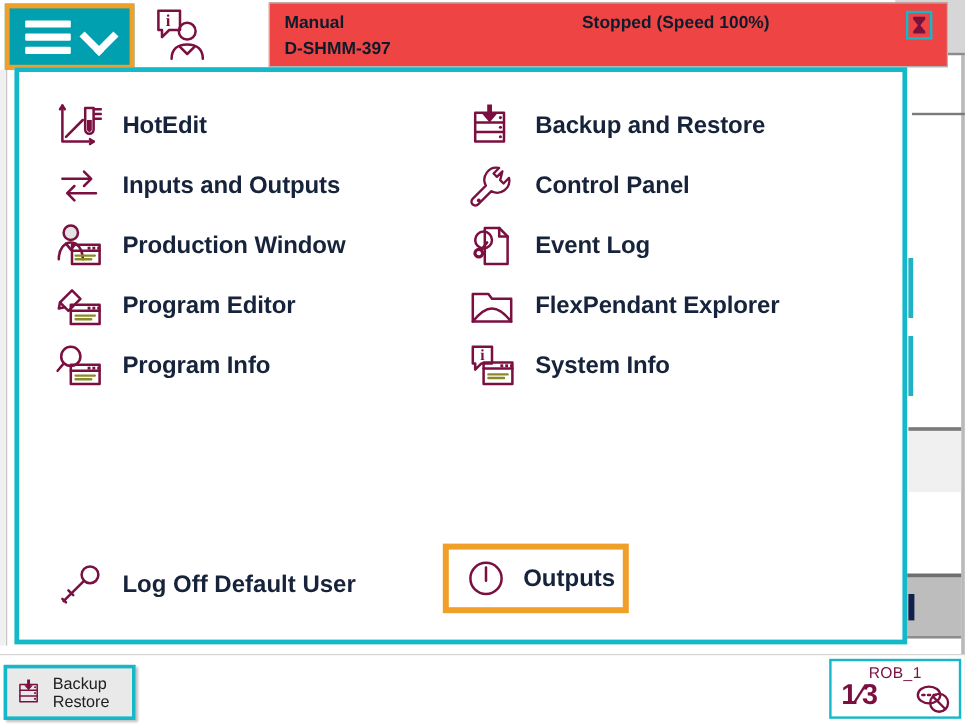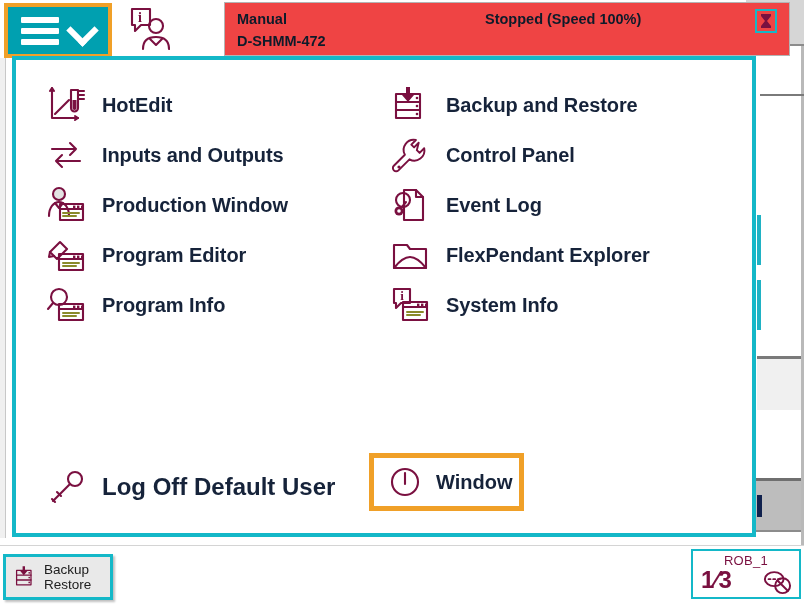--- a/index.html
+++ b/index.html
@@ -233,21 +233,21 @@
   .logoff {
     position: absolute;
     left: 28px; top: 8px;
     display: flex;
     align-items: center;
     gap: 14px;
     height: 52px;
     cursor: pointer;
   }
   .logoff .mi-icon { width: 44px; height: 40px; display:flex; align-items:center; justify-content:center; }
-  .logoff .mi-label { font-size: 24px; font-weight: bold; color: #16233a; white-space: nowrap; }
+  .logoff .mi-label { font-size: 20px; font-weight: bold; color: #16233a; white-space: nowrap; }
 
   .restart-btn {
     position: absolute;
     left: 353px; top: 0px;
     width: 155px; height: 58px;
     border: 5px solid #f0a028;
     box-sizing: border-box;
     background: #ffffff;
     display: flex;
     align-items: center;
@@ -361,21 +361,21 @@
         <text x="14" y="16" font-family="Liberation Serif, serif" font-size="14" font-weight="bold" fill="#7a1040" text-anchor="middle">i</text>
         <circle class="mz" cx="30" cy="20" r="7"></circle>
         <path class="mz" d="M17 43 c0-8 5-12 13-12 s13 4 13 12"></path>
         <path class="mz" d="M24 33 l6 6 l6-6"></path>
       </svg>
     </div>
 
     <div class="status-fields">
       <div class="sf-col c1">
         <div class="sf-line">Manual</div>
-        <div class="sf-line">D-SHMM-472</div>
+        <div class="sf-line">D-SHMM-397</div>
       </div>
       <div class="sf-col c2">
         <div class="sf-line">Stopped (Speed 100%)</div>
       </div>
       <div class="sf-stopwatch">
         <svg width="14" height="17" viewBox="0 0 14 17">
           <path class="mzf" d="M2 1 h10 v2 l-4 5 l4 5 v2 h-10 v-2 l4-5 l-4-5 z"></path>
         </svg>
       </div>
     </div>
@@ -544,21 +544,21 @@
           <span class="mi-label">Log Off Default User</span>
         </div>
 
         <div class="restart-btn">
           <span class="mi-icon">
             <svg width="32" height="32" viewBox="0 0 32 32">
               <circle class="mz" cx="16" cy="16" r="13"></circle>
               <path class="mz" d="M16 7 v11" stroke-width="2.6"></path>
             </svg>
           </span>
-          <span class="mi-label">Window</span>
+          <span class="mi-label">Outputs</span>
         </div>
       </div>
 
     </div>
   </div>
 
   <div class="taskbar">
 
     <div class="task-button">
       <span class="tb-icon">

